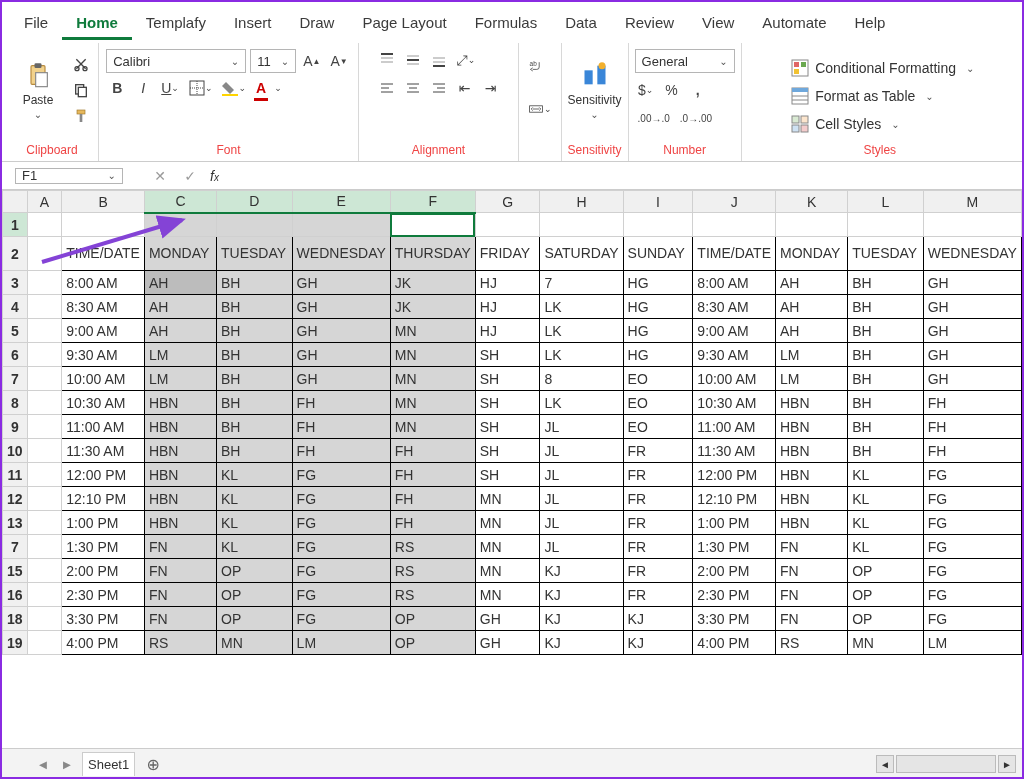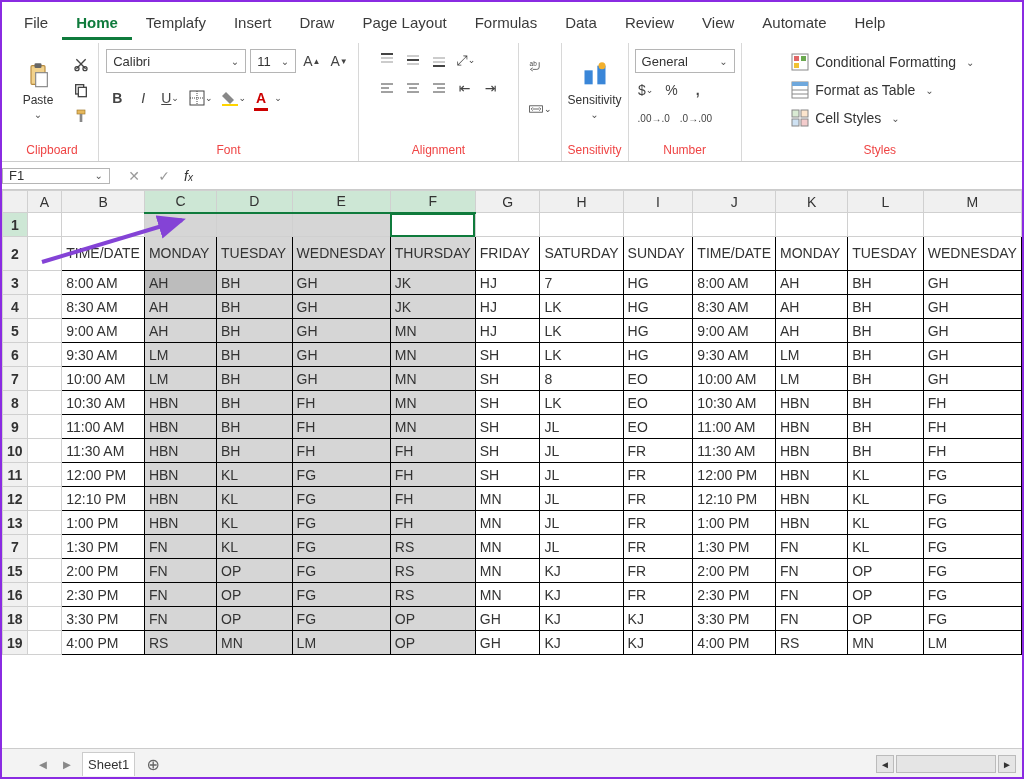--- a/index.html
+++ b/index.html
@@ -97,21 +97,21 @@
   .link-item .caret { font-size:10px; color:#555; margin-left:4px;}
 
   
   .fbar {
     display:flex; align-items:center;
     border-bottom:1px solid #ccc; height:28px;
   }
   .namebox {
     width:108px; height:16px; border:1px solid #b5b5b5;
     display:flex; align-items:center; padding:0 6px; font-size:13px;
-    margin:2px 0;
+    margin:2px 13px;
     text-align:center;
   }
   .namebox .caret { margin-left:auto; font-size:10px; color:#555;}
   .fx-row { display:flex; align-items:center; gap:10px; flex:1; padding-left:14px;}
   .fx-btn { color:#9a9a9a; width:20px; text-align:center; font-size:14px;}
   .fx-lbl { font-style:italic; font-size:14px;}
   .fx-input { flex:1; height:22px; border:none; outline:none;}
 
   
   .sheet-wrap { position:relative; height: 558px; overflow:hidden; }
@@ -237,21 +237,21 @@
               <rect x="6" y="3" width="12" height="6" fill="#e6b85c" stroke="#a07a2e"></rect>
               <rect x="10" y="9" width="4" height="12" fill="#888"></rect>
             </svg>
         </div>
       </div>
     </div>
     <div class="group-label">Clipboard</div>
   </div>
 
   <div class="group" style="min-width:260px;">
-    <div class="group-body" style="flex-direction:column; gap:14px; align-items:flex-start;">
+    <div class="group-body" style="flex-direction:column; gap:4px; align-items:flex-start;">
       <div class="row">
         <div class="sel" style="width:140px;">
           <span>Calibri</span>
             <span class="caret">⌄</span>
         </div>
         <div class="sel" style="width:46px;">
           <span>11</span>
             <span class="caret">⌄</span>
         </div>
         <div class="smallbtn">A<sup style="font-size:8px;">▲</sup></div>
@@ -400,21 +400,21 @@
           </div>
       </div>
       <div class="row">
         <div class="smallbtn" style="font-size:10px;">.00→.0</div>
         <div class="smallbtn" style="font-size:10px;">.0→.00</div>
       </div>
     </div>
     <div class="group-label">Number</div>
   </div>
 
-  <div class="group" style="border-right:none; flex:1;">
+  <div class="group" style="border-right:none; flex:1;justify-content:flex-end;">
     <div class="group-body" style="flex-direction:column; gap:2px; align-items:flex-start; padding-left:6px;">
       <div class="link-item">
         <svg width="18" height="18" viewBox="0 0 18 18">
             <rect x="1" y="1" width="16" height="16" fill="none" stroke="#888"></rect>
             <rect x="3" y="3" width="5" height="5" fill="#e06666"></rect>
             <rect x="10" y="3" width="5" height="5" fill="#6aa84f"></rect>
             <rect x="3" y="10" width="5" height="5" fill="#f1c232"></rect>
           </svg>
         <span>Conditional Formatting</span>
           <span class="caret">⌄</span>

